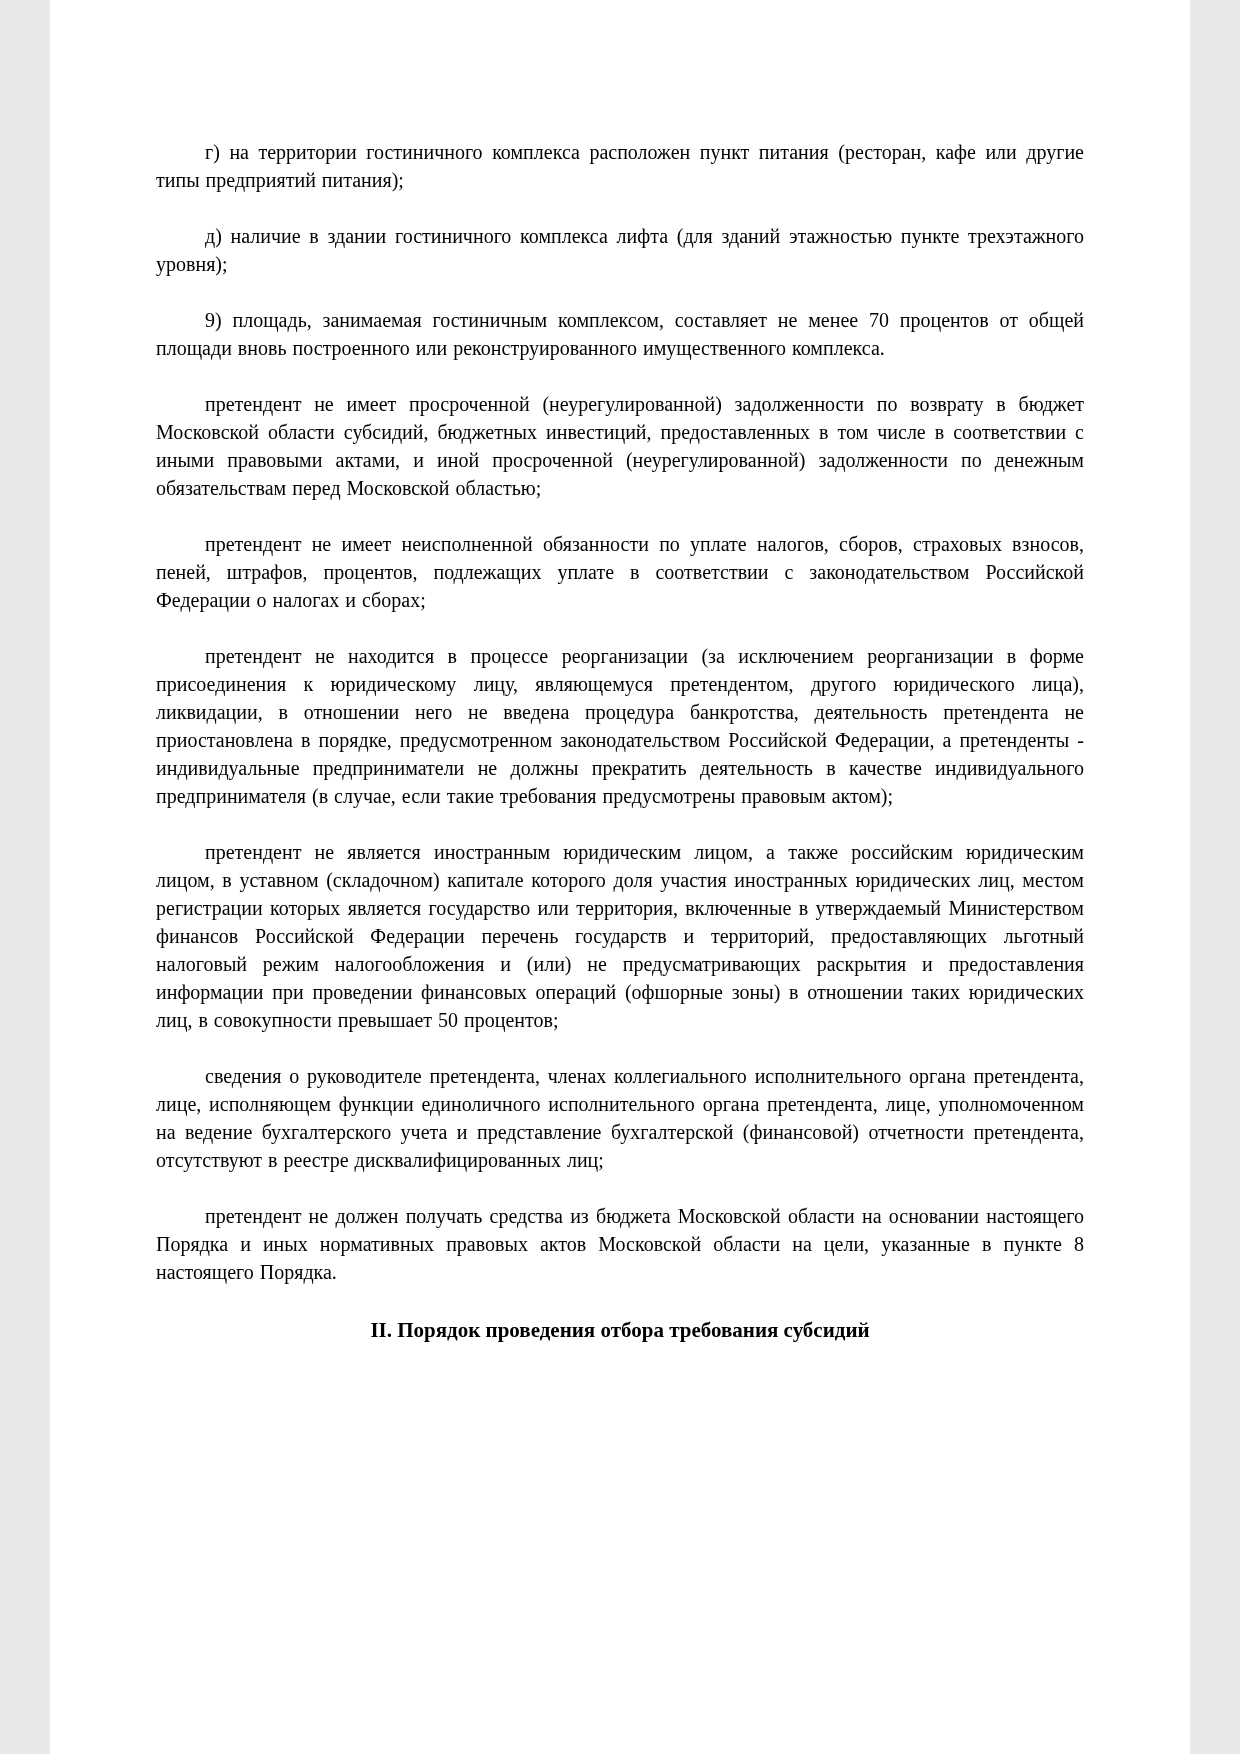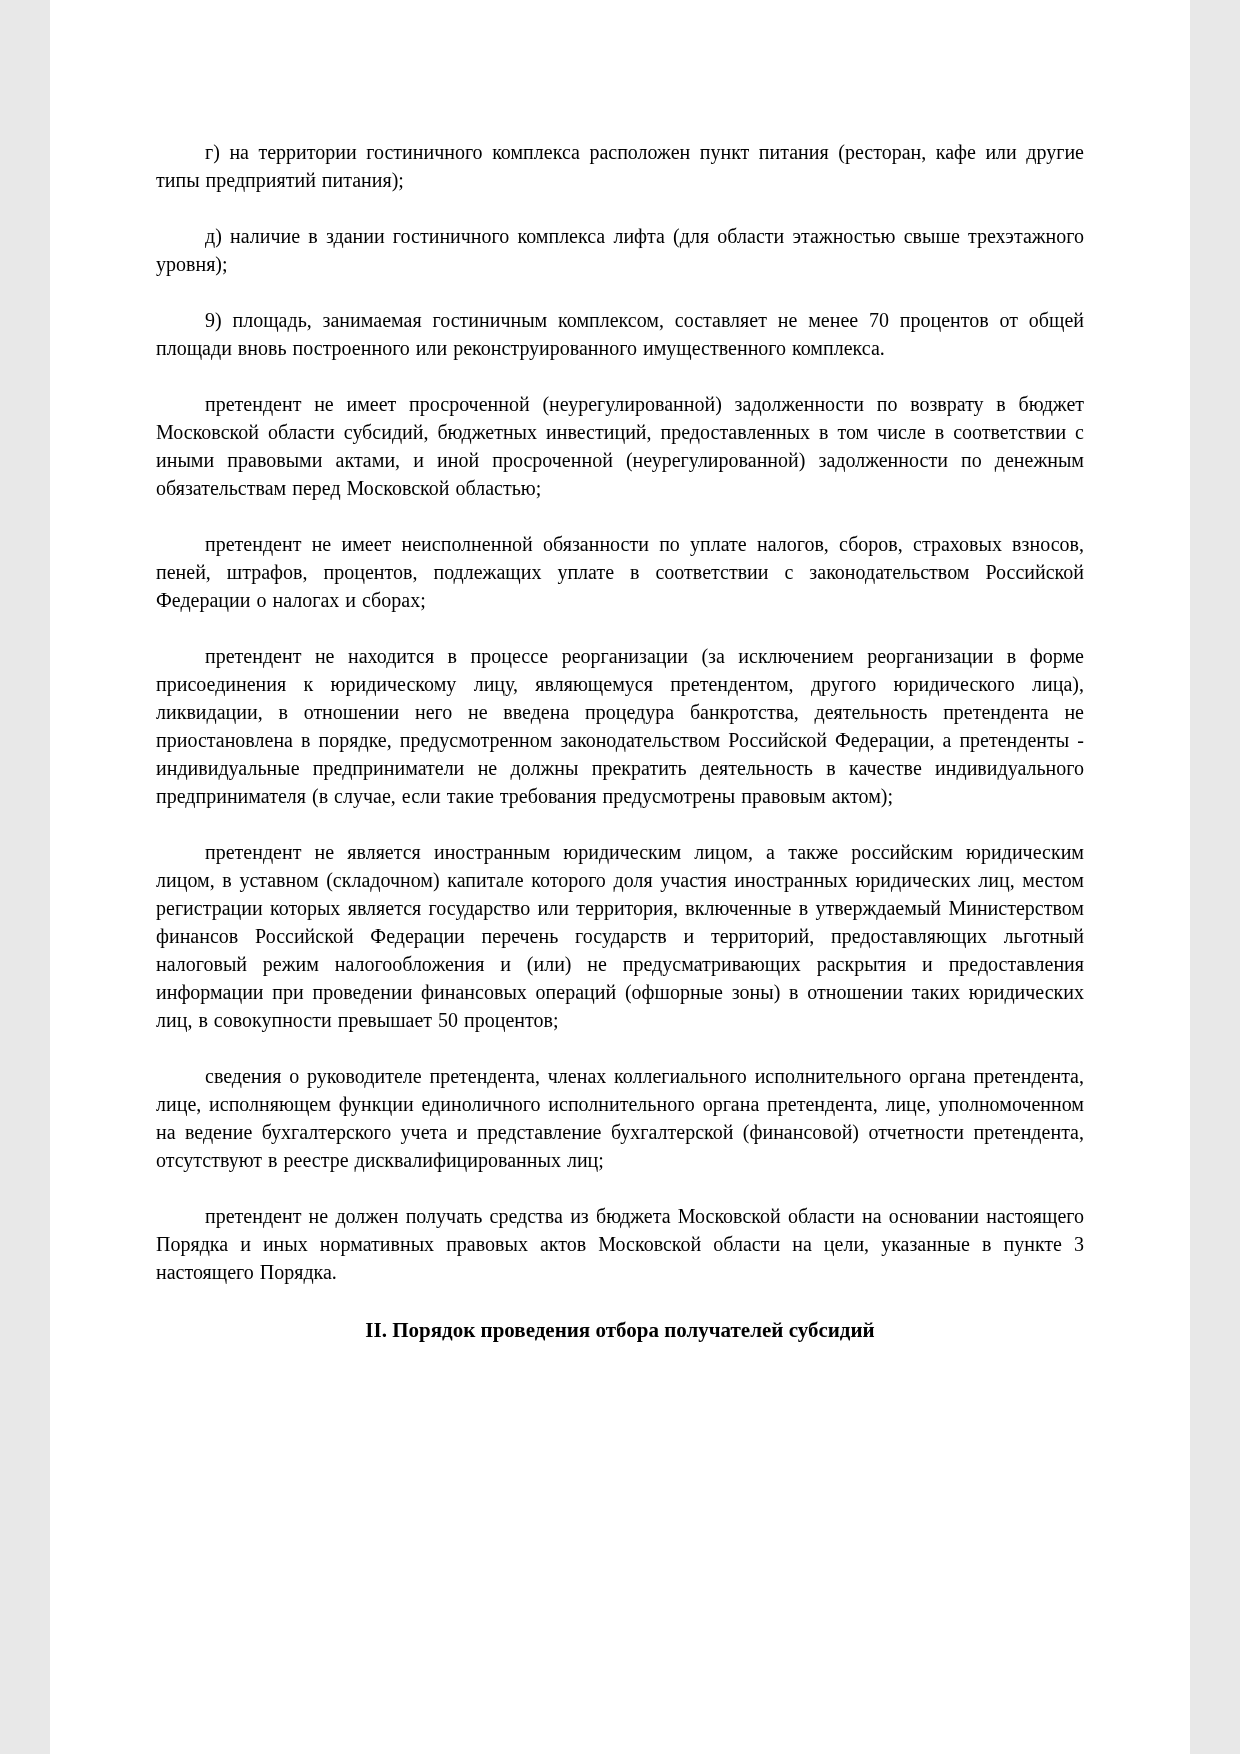--- a/index.html
+++ b/index.html
@@ -39,35 +39,35 @@
     display: block;
   }
 </style>
 </head>
 <body>
 
 <div class="page">
 
   <p>г) на территории гостиничного комплекса расположен пункт питания (ресторан, кафе или другие типы предприятий питания);</p>
 
-  <p>д) наличие в здании гостиничного комплекса лифта (для области этажностью свыше трехэтажного уровня);</p>
+  <p>д) наличие в здании гостиничного комплекса лифта (для зданий этажностью пункте трехэтажного уровня);</p>
 
 
   <p>9) площадь, занимаемая гостиничным комплексом, составляет не менее 70 процентов от общей площади вновь построенного или реконструированного имущественного комплекса.</p>
 
 
   <p>претендент не имеет просроченной (неурегулированной) задолженности по возврату в бюджет Московской области субсидий, бюджетных инвестиций, предоставленных в том числе в соответствии с иными правовыми актами, и иной просроченной (неурегулированной) задолженности по денежным обязательствам перед Московской областью;</p>
 
   <p>претендент не имеет неисполненной обязанности по уплате налогов, сборов, страховых взносов, пеней, штрафов, процентов, подлежащих уплате в соответствии с законодательством Российской Федерации о налогах и сборах;</p>
 
   <p>претендент не находится в процессе реорганизации (за исключением реорганизации в форме присоединения к юридическому лицу, являющемуся претендентом, другого юридического лица), ликвидации, в отношении него не введена процедура банкротства, деятельность претендента не приостановлена в порядке, предусмотренном законодательством Российской Федерации, а претенденты - индивидуальные предприниматели не должны прекратить деятельность в качестве индивидуального предпринимателя (в случае, если такие требования предусмотрены правовым актом);</p>
 
   <p>претендент не является иностранным юридическим лицом, а также российским юридическим лицом, в уставном (складочном) капитале которого доля участия иностранных юридических лиц, местом регистрации которых является государство или территория, включенные в утверждаемый Министерством финансов Российской Федерации перечень государств и территорий, предоставляющих льготный налоговый режим налогообложения и (или) не предусматривающих раскрытия и предоставления информации при проведении финансовых операций (офшорные зоны) в отношении таких юридических лиц, в совокупности превышает 50 процентов;</p>
 
   <p>сведения о руководителе претендента, членах коллегиального исполнительного органа претендента, лице, исполняющем функции единоличного исполнительного органа претендента, лице, уполномоченном на ведение бухгалтерского учета и представление бухгалтерской (финансовой) отчетности претендента, отсутствуют в реестре дисквалифицированных лиц;</p>
 
-  <p>претендент не должен получать средства из бюджета Московской области на основании настоящего Порядка и иных нормативных правовых актов Московской области на цели, указанные в пункте 3 настоящего Порядка.</p>
+  <p>претендент не должен получать средства из бюджета Московской области на основании настоящего Порядка и иных нормативных правовых актов Московской области на цели, указанные в пункте 8 настоящего Порядка.</p>
 
   <h2 class="section-heading">
-    <span class="hline">II. Порядок проведения отбора получателей субсидий</span>
+    <span class="hline">II. Порядок проведения отбора требования субсидий</span>
   </h2>
 
 </div>
 
 </body></html>

